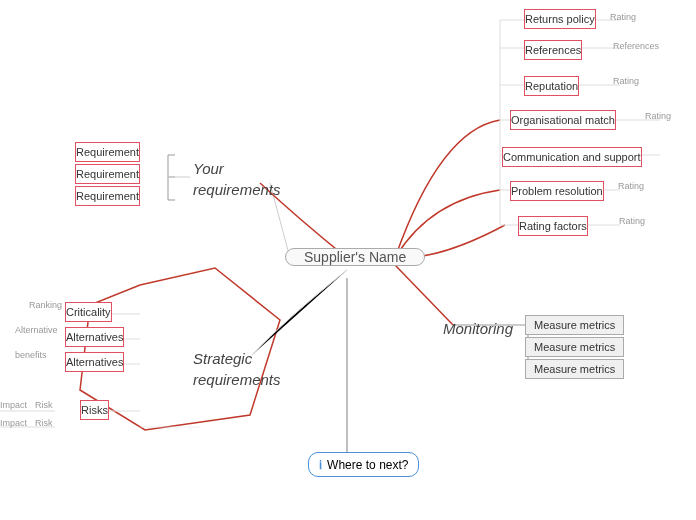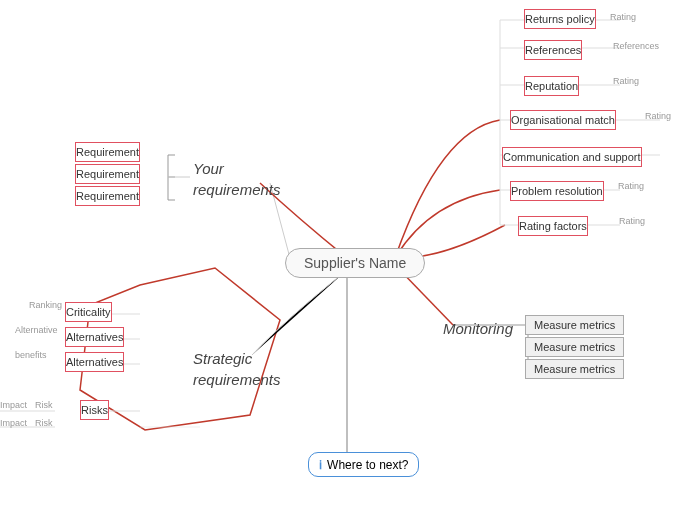--- a/index.html
+++ b/index.html
@@ -24,21 +24,21 @@
 
     .node {
       position: absolute;
       z-index: 2;
     }
 
     
     .central-node {
       border: 1.5px solid #aaa;
       border-radius: 20px;
-      padding: 6px 18px;
+      padding: 0 18px;
       background: #f9f9f9;
       font-size: 14px;
       color: #555;
       white-space: nowrap;
     }
 
     
     .red-box {
       border: 1.5px solid #e05060;
       background: #fff;

